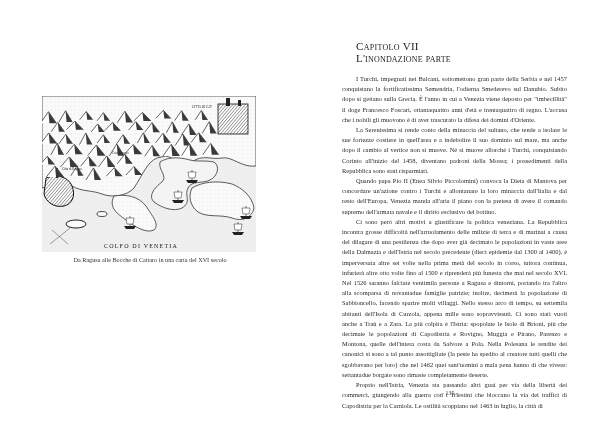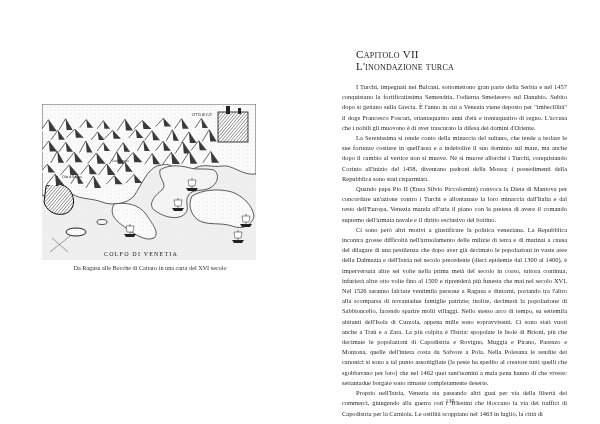--- a/index.html
+++ b/index.html
@@ -1,20 +1,20 @@
 <!DOCTYPE html>
 <html><head>
 <meta charset="utf-8">
 <style>
   html, body { margin: 0; padding: 0; }
   body {
     width: 600px; height: 424px; background: #ffffff; position: relative; overflow: hidden;
     font-family: "DejaVu Serif", "Liberation Serif", serif; color: #2a2a2a;
   }
-  .page { position: absolute; top: 16px; height: 400px; }
+  .page { position: absolute; top: 8px; height: 400px; }
   .page-left { left: 0; width: 300px; }
   .page-right { left: 300px; width: 300px; }
 
   .map-figure { position: absolute; left: 42px; top: 88px; width: 214px; height: 156px; }
   .map-figure svg { display: block; width: 214px; height: 156px; }
   .map-caption {
     position: absolute; left: 0; width: 300px; top: 248px; text-align: center;
     font-family: "Liberation Serif", serif; font-size: 6.2px; color: #333;
   }
 
@@ -218,21 +218,21 @@
       <text class="map-label" x="70" y="58" font-size="3.2">Castel nuovo</text>
       <text class="map-label" x="150" y="12" font-size="3.2">CITTA DI CAT</text>
     </svg>
   </div>
   <div class="map-caption">Da Ragusa alle Bocche di Cattaro in una carta del XVI secolo</div>
 </div>
 
 <div class="page page-right">
   <div class="chapter-heading">
     <div class="chapter-number">Capitolo VII</div>
-    <div class="chapter-title">L'inondazione turca</div>
+    <div class="chapter-title">L'inondazione parte</div>
   </div>
   <div class="body-text">
     <p>I Turchi, impegnati nei Balcani, sottomettono gran parte della Serbia e nel 1457 conquistano la fortificatissima Semendria, l'odierna Smederevo sul Danu­bio. Subito dopo si gettano sulla Grecia. È l'anno in cui a Venezia viene deposto per "imbecillità" il doge Francesco Foscari, ottantaquattro anni d'età e trenta­quattro di regno. L'accusa che i nobili gli muovono è di aver trascurato la difesa dei domini d'Oriente.</p>
     <p>La Serenissima si rende conto della minaccia del sultano, che tende a isolare le sue fortezze costiere in quell'area e a indebolire il suo dominio sul mare, ma anche dopo il cambio al vertice non si muove. Né si muove allorché i Turchi, conquistando Corinto all'inizio del 1458, diventano padroni della Morea; i pos­sedimenti della Repubblica sono stati risparmiati.</p>
     <p>Quando papa Pio II (Enea Silvio Piccolomini) convoca la Dieta di Mantova per concordare un'azione contro i Turchi e allontanare la loro minaccia dall'Ita­lia e dal resto dell'Europa, Venezia manda all'aria il piano con la pretesa di avere il comando supremo dell'armata navale e il diritto esclusivo del bottino.</p>
     <p>Ci sono però altri motivi a giustificare la politica veneziana. La Repubblica incontra grosse difficoltà nell'arruolamento delle milizie di terra e di marinai a causa del dilagare di una pestilenza che dopo aver già decimato le popolazioni in vaste aree della Dalmazia e dell'Istria nel secolo precedente (dieci epidemie dal 1300 al 1400), è imperversata altre sei volte nella prima metà del secolo in corso, tuttora continua, infurierà altre otto volte fino al 1500 e riprenderà più funesta che mai nel secolo XVI. Nel 1526 saranno falciate ventimila persone a Ragusa e dintorni, portando tra l'altro alla scomparsa di novantadue famiglie patrizie; inoltre, decimerà la popolazione di Sabbioncello, facendo sparire molti villaggi. Nello stesso arco di tempo, su settemila abitanti dell'Isola di Curzola, appena mille sono sopravvissuti. Ci sono stati vuoti anche a Traù e a Zara. La più colpita è l'Istria: spopolate le Isole di Brioni, più che decimate le popolazioni di Capo­distria e Rovigno, Muggia e Pirano, Parenzo e Montona, quelle dell'intera costa da Salvore a Pola. Nella Polesana le rendite dei canonici si sono a tal punto assot­tigliate (la peste ha spedito al creatore tutti quelli che sgobbavano per loro) che nel 1462 quei sant'uomini a mala pena hanno di che vivere: settantadue borgate sono rimaste completamente deserte.</p>
     <p>Proprio nell'Istria, Venezia sta passando altri guai per via della libertà dei commerci, giungendo alla guerra con i Triestini che bloccano la via dei traffici di Capodistria per la Carniola. Le ostilità scoppiano nel 1463 in luglio, la città di</p>
   </div>
   <div class="page-number">– 135 –</div>
 </div>

